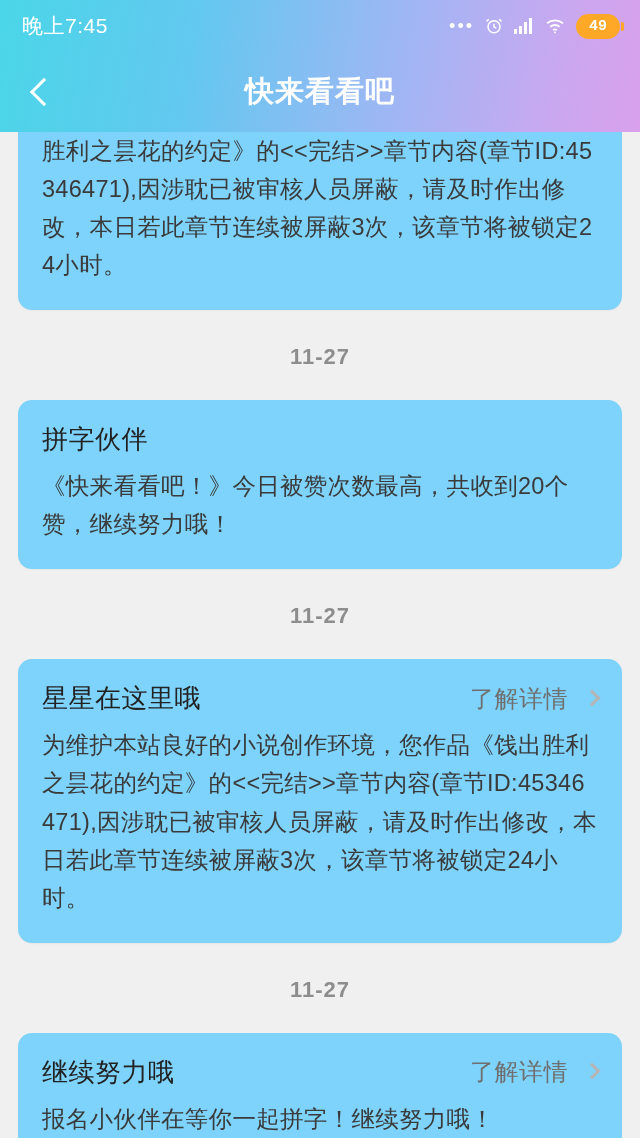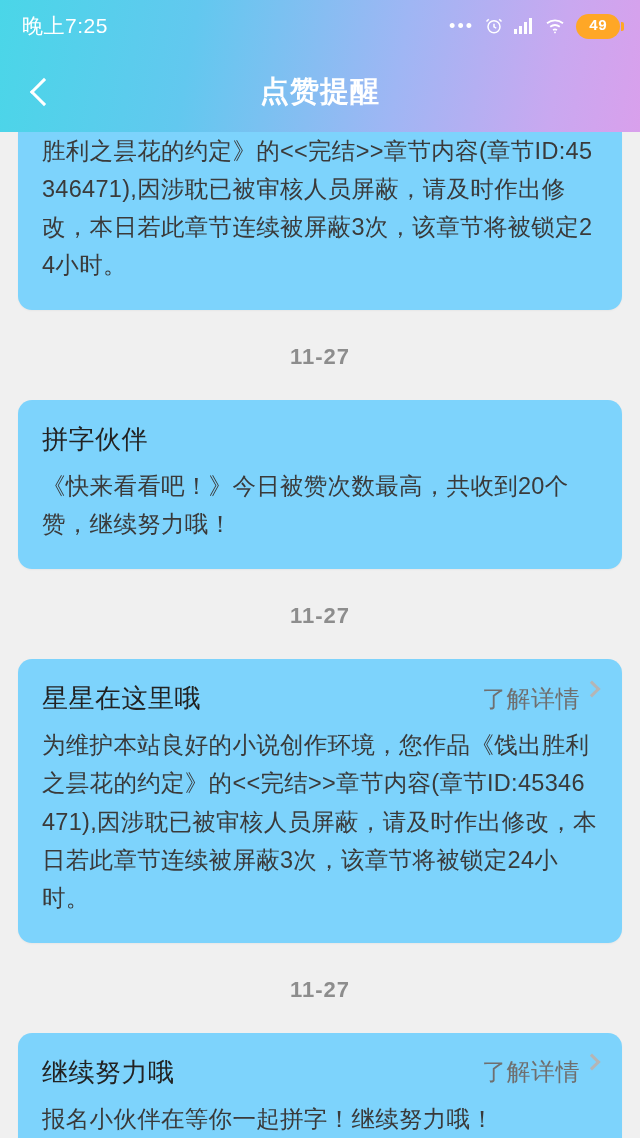--- a/index.html
+++ b/index.html
@@ -133,22 +133,22 @@
     margin-bottom: 10px;
   }
   .card-title {
     font-size: 26px;
     color: #222222;
     font-weight: 500;
     letter-spacing: 0.5px;
   }
   .card-more {
     display: flex;
-    align-items: flex-start;
-    gap: 6px;
+    align-items: center;
+    gap: 18px;
     cursor: pointer;
   }
   .card-more-text {
     font-size: 24px;
     color: #6f6f6f;
     letter-spacing: 0.5px;
   }
   .more-chevron {
     display: inline-block;
     width: 12px;
@@ -178,21 +178,21 @@
   }
 </style>
 </head>
 <body>
 
 <div class="phone">
 
   <div class="header">
 
     <div class="statusbar">
-      <div class="status-time">晚上7:25</div>
+      <div class="status-time">晚上7:45</div>
       <div class="status-right">
         <span class="st-ico dots">•••</span>
         <span class="st-ico">
           <svg width="18" height="18" viewBox="0 0 24 24" fill="none" stroke="#ffffff" stroke-width="2">
             <circle cx="12" cy="13" r="8"></circle>
             <path d="M12 9v4l3 2"></path>
             <path d="M5 3L2 6M19 3l3 3"></path>
           </svg>
         </span>
         <span class="st-ico">
@@ -212,21 +212,21 @@
           </svg>
         </span>
         <span class="battery">49</span>
       </div>
     </div>
 
     <div class="navbar">
       <div class="back-btn">
         <span class="back-chevron"></span>
       </div>
-      <div class="nav-title">点赞提醒</div>
+      <div class="nav-title">快来看看吧</div>
     </div>
   </div>
 
   <div class="list">
 
     <div class="card partial-top">
       <div class="card-body">胜利之昙花的约定》的&lt;&lt;完结&gt;&gt;章节内容(章节ID:45346471),因涉耽已被审核人员屏蔽，请及时作出修改，本日若此章节连续被屏蔽3次，该章节将被锁定24小时。</div>
     </div>
 
     <div class="date-sep">11-27</div>

